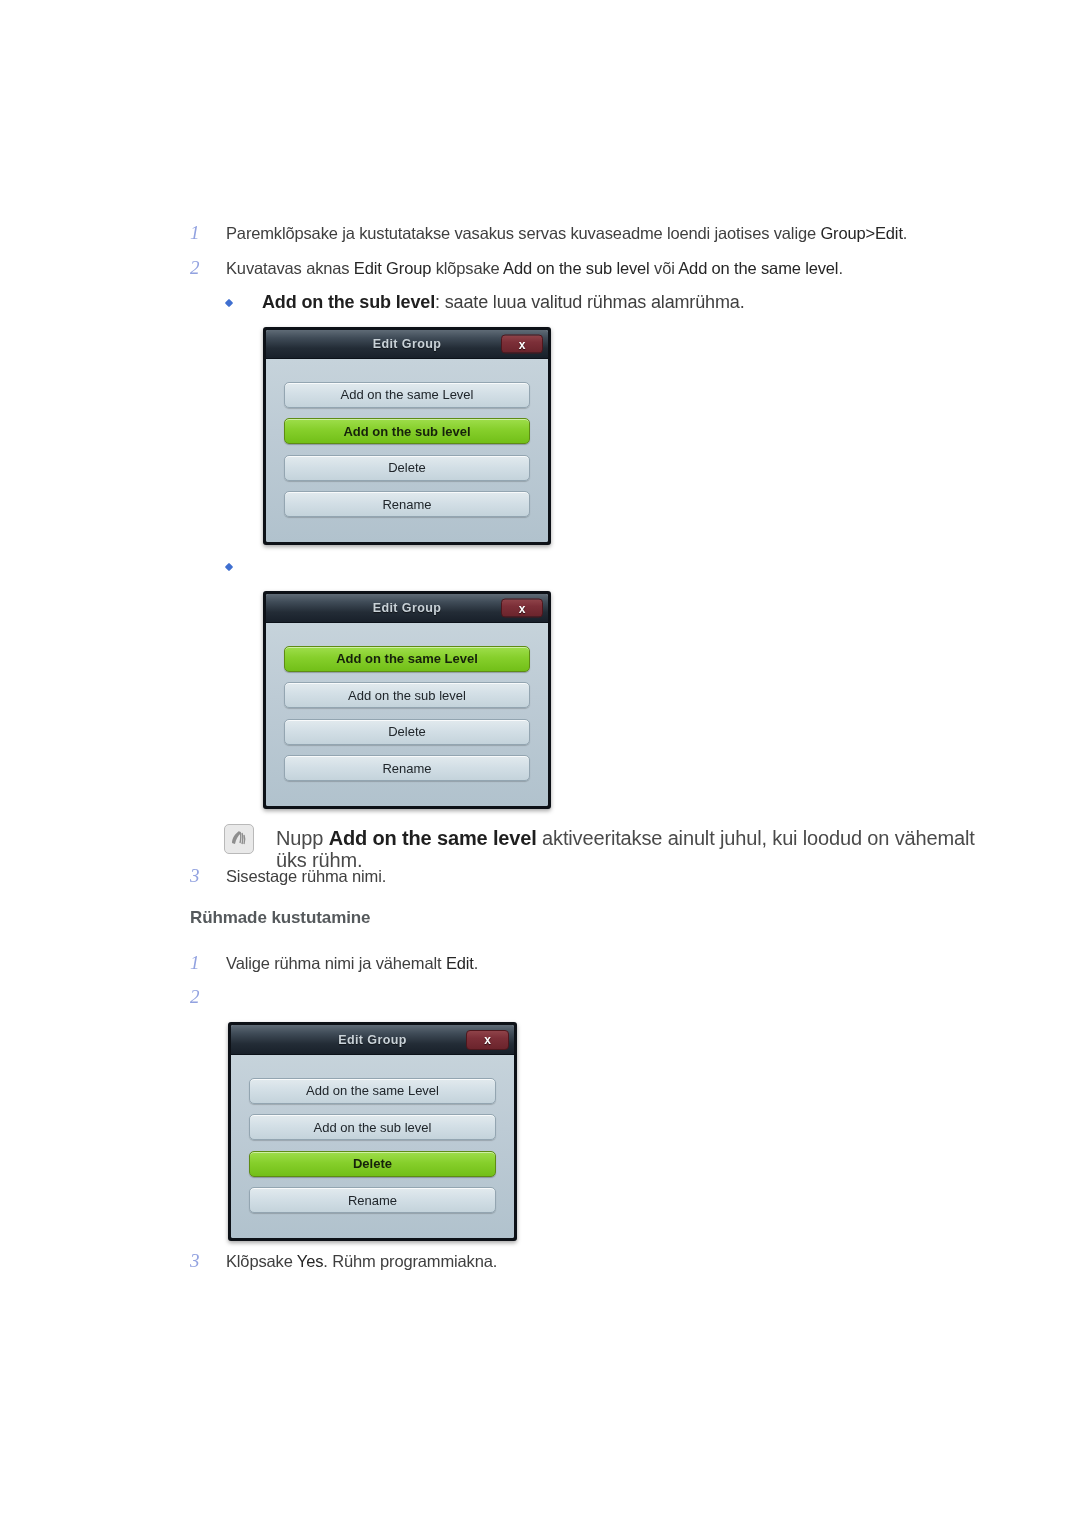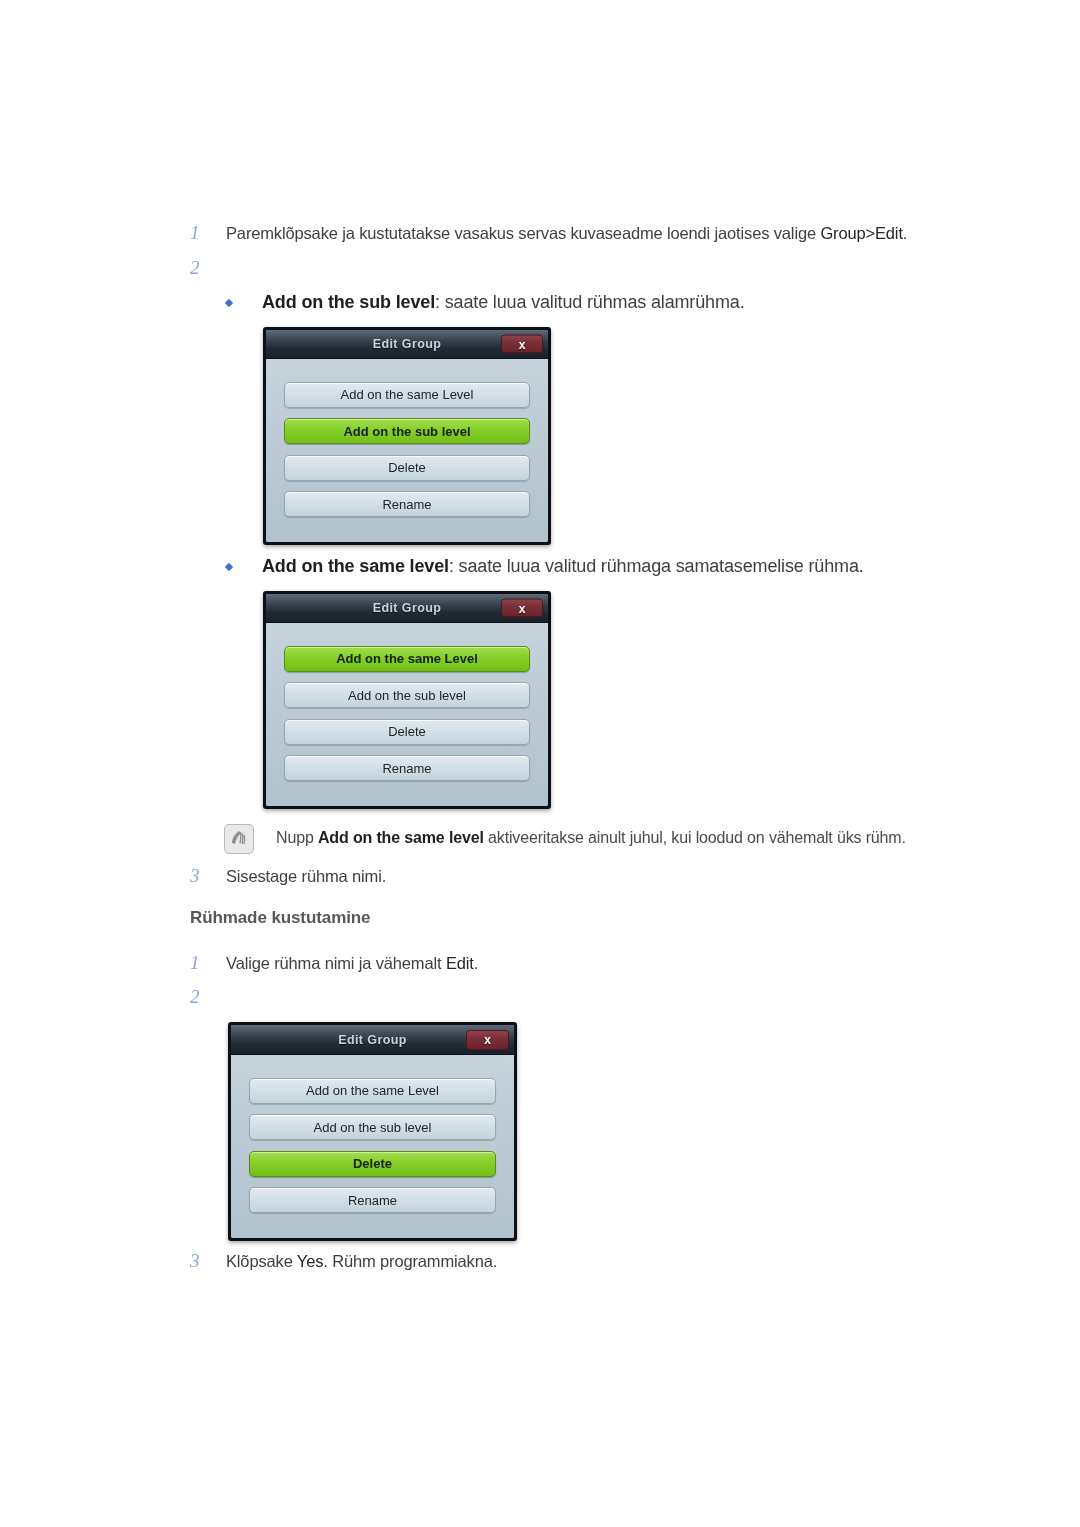--- a/index.html
+++ b/index.html
@@ -91,21 +91,21 @@
     height: 30px;
     margin-right: 22px;
     border-radius: 5px;
     background: #e9e9e9;
     border: 1px solid #b9b9b9;
     position: relative;
     box-sizing: border-box;
   }
   .note-icon svg { position: absolute; left: 4px; top: 3px; }
   .note-text {
-    font-size: 16px;
+    font-size: 20px;
     line-height: 22px;
     color: #4a4a4a;
     letter-spacing: -0.15px;
     padding-top: 3px;
   }
   .note-text b { font-weight: bold; color: #1f1f1f; }
 
   
   .section-head {
     position: absolute;
@@ -198,20 +198,21 @@
 
 <div class="page">
 
   <div class="step" style="left:190px; top:221px; width:810px;">
     <div class="step-num">1</div>
     <div class="step-text"><span>Paremklõpsake ja kustutatakse vasakus servas kuvaseadme loendi jaotises valige </span><b>Group&gt;Edit</b><span>.</span></div>
   </div>
 
   <div class="step" style="left:190px; top:256px; width:810px;">
     <div class="step-num">2</div>
+    <div class="step-text"><span>Kuvatavas aknas </span><b>Edit Group</b><span> klõpsake </span><b>Add on the sub level</b><span> või </span><b>Add on the same level</b><span>.</span></div>
   </div>
 
   <div class="bullet-row" style="left:224px; top:290px; width:780px;">
     <div class="bullet-mark"></div>
     <div class="bullet-text"><b>Add on the sub level</b><span>: saate luua valitud rühmas alamrühma.</span></div>
   </div>
 
   <div class="dialog" style="left:263px; top:327px; width:288px; height:218px;">
     <div class="dlg-inner">
       <div class="dlg-title" style="height:28px;">
@@ -222,21 +223,20 @@
         <div class="dlg-btn" style="height:26px;">Add on the same Level</div>
         <div class="dlg-btn selected" style="height:26px;">Add on the sub level</div>
         <div class="dlg-btn" style="height:26px;">Delete</div>
         <div class="dlg-btn" style="height:26px;">Rename</div>
       </div>
     </div>
   </div>
 
   <div class="bullet-row" style="left:224px; top:554px; width:780px;">
     <div class="bullet-mark"></div>
-    <div class="bullet-text"><b>Add on the same level</b><span>: saate luua valitud rühmaga samatasemelise rühma.</span></div>
   </div>
 
   <div class="dialog" style="left:263px; top:591px; width:288px; height:218px;">
     <div class="dlg-inner">
       <div class="dlg-title" style="height:28px;">
         <span class="dlg-title-text">Edit Group</span>
         <span class="dlg-close" style="width:42px; height:19px; font-size:12px;">x</span>
       </div>
       <div class="dlg-body" style="padding:12px 18px 14px 18px;">
         <div class="dlg-btn selected" style="height:26px;">Add on the same Level</div>

